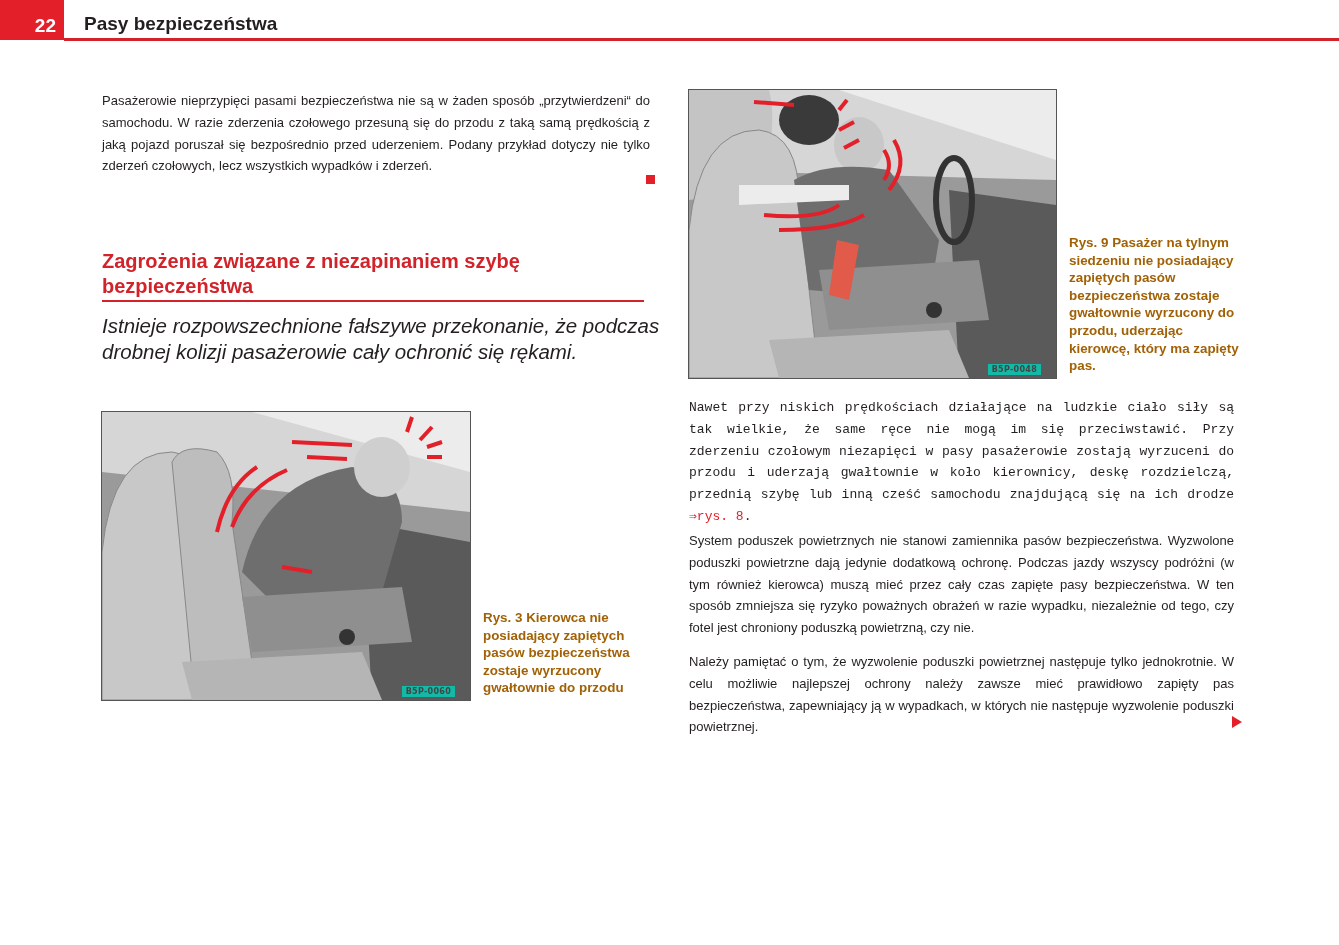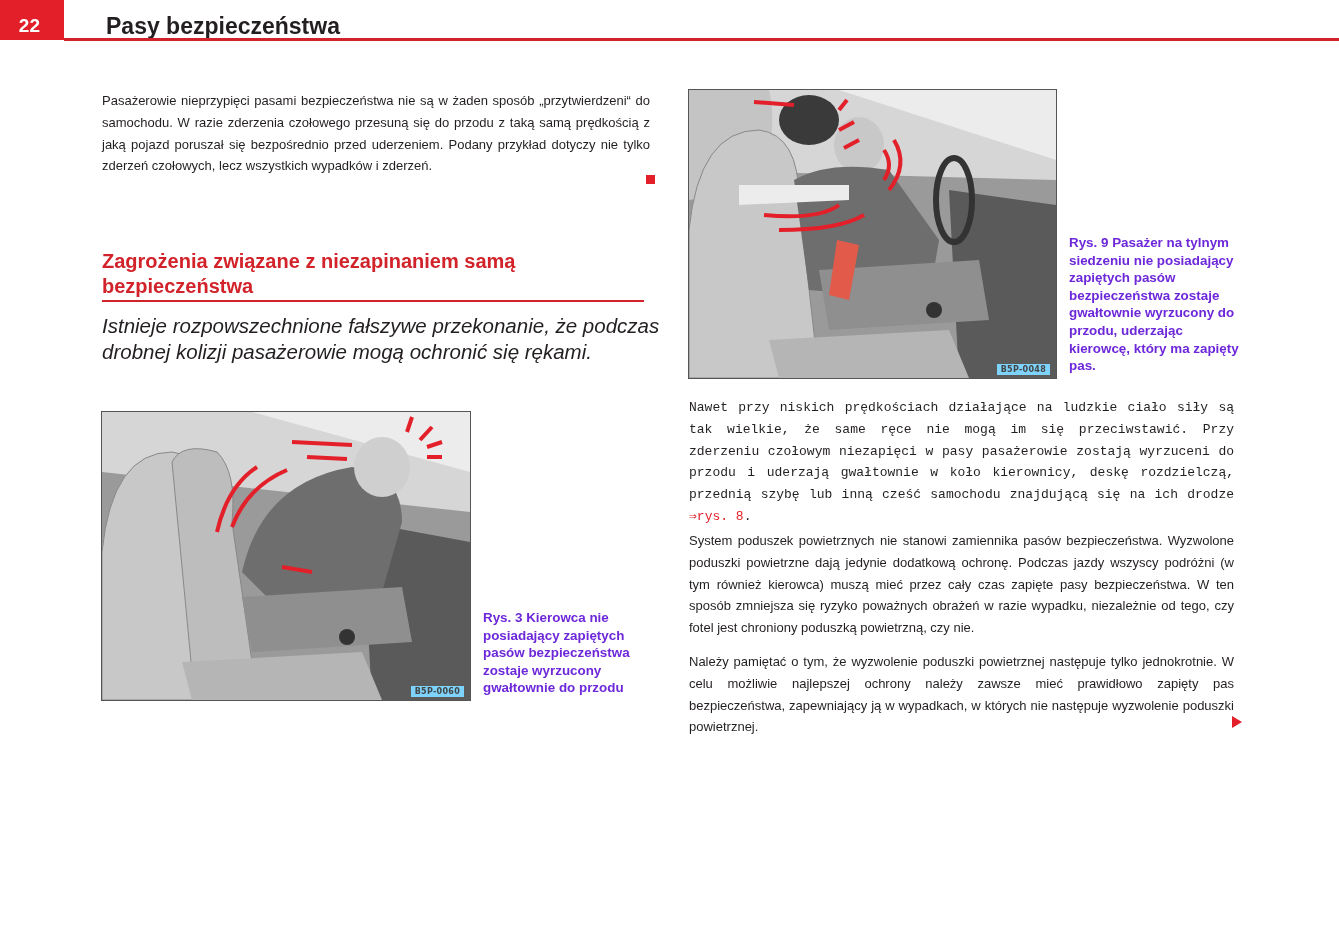--- a/index.html
+++ b/index.html
@@ -1,59 +1,59 @@
 <!DOCTYPE html>
 <html><head>
 <meta charset="utf-8">
 <style>
   html, body { margin:0; padding:0; background:#ffffff; }
   body { width:1339px; height:945px; position:relative; overflow:hidden;
          font-family:"Liberation Sans", "DejaVu Sans", sans-serif; color:#231f20; }
   .hdr-num { position:absolute; left:0; top:0; width:64px; height:40px; background:#e3202a;
              color:#fff; font-weight:bold; font-size:19px; line-height:52px; text-align:right;
-             box-sizing:border-box; padding-right:24px; }
-  .hdr-title { position:absolute; left:106px; top:13px; font-weight:bold; font-size:23px; color:#231f20; }
+             box-sizing:border-box; padding-right:8px; }
+  .hdr-title { position:absolute; left:84px; top:13px; font-weight:bold; font-size:19px; color:#231f20; }
   .hdr-line { position:absolute; left:64px; right:0; top:38px; height:3px; background:#d2232a; }
   .para { position:absolute; font-size:13px; line-height:21.8px; color:#231f20; margin:0; }
   .p1 { left:102px; top:90px; width:548px; }
   .endmark { position:absolute; left:646px; top:175px; width:9px; height:9px; background:#e3202a; }
   .h2 { position:absolute; left:102px; top:249px; width:540px; font-size:20px; font-weight:bold;
         color:#d2232a; line-height:25px; margin:0; }
   .h2-line { position:absolute; left:102px; top:300px; width:542px; height:2px; background:#d2232a; }
   .lead { position:absolute; left:102px; top:313px; width:560px; font-size:20.5px; font-style:italic;
           line-height:26px; color:#231f20; margin:0; }
   .fig { position:absolute; border:1px solid #555; background:#d9d9d9; overflow:hidden; }
   .fig8 { left:101px; top:411px; width:368px; height:288px; }
   .fig9 { left:688px; top:89px; width:367px; height:288px; }
   .fig svg { position:absolute; left:0; top:0; width:100%; height:100%; }
-  .figcode { position:absolute; right:6px; bottom:3px; background:#7dd3fc; font-size:8px; font-weight:bold;
+  .figcode { position:absolute; right:15px; bottom:3px; background:#14b8a6; font-size:8px; font-weight:bold;
              color:#444; padding:1px 4px; font-family:"DejaVu Sans", sans-serif; letter-spacing:0.3px; }
-  .cap { position:absolute; font-size:13.4px; font-weight:bold; color:#6d28d9; line-height:17.6px; margin:0; }
+  .cap { position:absolute; font-size:13.4px; font-weight:bold; color:#a16207; line-height:17.6px; margin:0; }
   .cap8 { left:483px; top:609px; width:170px; }
   .cap9 { left:1069px; top:234px; width:170px; }
   .p2 { left:689px; top:397px; width:545px;font-family:Liberation Mono, monospace; }
   .p3 { left:689px; top:530px; width:545px; }
   .p4 { left:689px; top:651px; width:545px; }
   .xref { color:#e3202a; }
   .next-arrow { position:absolute; left:1232px; top:716px; width:0; height:0;
                 border-top:6px solid transparent; border-bottom:6px solid transparent; border-left:10px solid #e3202a; }
 </style>
 </head>
 <body>
 
 <div class="hdr-num">22</div>
 <div class="hdr-title">Pasy bezpieczeństwa</div>
 <div class="hdr-line"></div>
 
 <p class="para p1" style="text-align:justify;">Pasażerowie nieprzypięci pasami bezpieczeństwa nie są w żaden sposób „przytwierdzeni“ do samochodu. W razie zderzenia czołowego przesuną się do przodu z taką samą prędkością z jaką pojazd poruszał się bezpośrednio przed uderzeniem. Podany przykład dotyczy nie tylko zderzeń czołowych, lecz wszystkich wypadków i zderzeń.</p>
 <div class="endmark"></div>
 
-<h2 class="h2">Zagrożenia związane z niezapinaniem samą bezpieczeństwa</h2>
+<h2 class="h2">Zagrożenia związane z niezapinaniem szybę bezpieczeństwa</h2>
 <div class="h2-line"></div>
-<p class="lead">Istnieje rozpowszechnione fałszywe przekonanie, że podczas drobnej kolizji pasażerowie mogą ochronić się rękami.</p>
+<p class="lead">Istnieje rozpowszechnione fałszywe przekonanie, że podczas drobnej kolizji pasażerowie cały ochronić się rękami.</p>
 
 <div class="fig fig8">
   <svg viewBox="0 0 368 288" preserveAspectRatio="none">
     <rect x="0" y="0" width="368" height="288" fill="#d6d6d6"></rect>
     <path d="M150 0 L368 60 L368 0 Z" fill="#ececec"></path>
     <path d="M0 60 L368 100 L368 288 L0 288 Z" fill="#9a9a9a"></path>
     <path d="M260 110 L368 130 L368 288 L270 288 Z" fill="#5a5a5a"></path>
     <path d="M0 140 Q10 40 70 40 Q110 45 110 110 L130 288 L0 288 Z" fill="#c8c8c8" stroke="#888"></path>
     <path d="M70 50 Q80 30 115 40 Q135 60 130 110 L150 250 L90 260 Z" fill="#bdbdbd" stroke="#888"></path>
     <path d="M140 160 Q160 70 250 55 Q300 60 300 110 L280 180 L170 190 Z" fill="#6e6e6e"></path>

